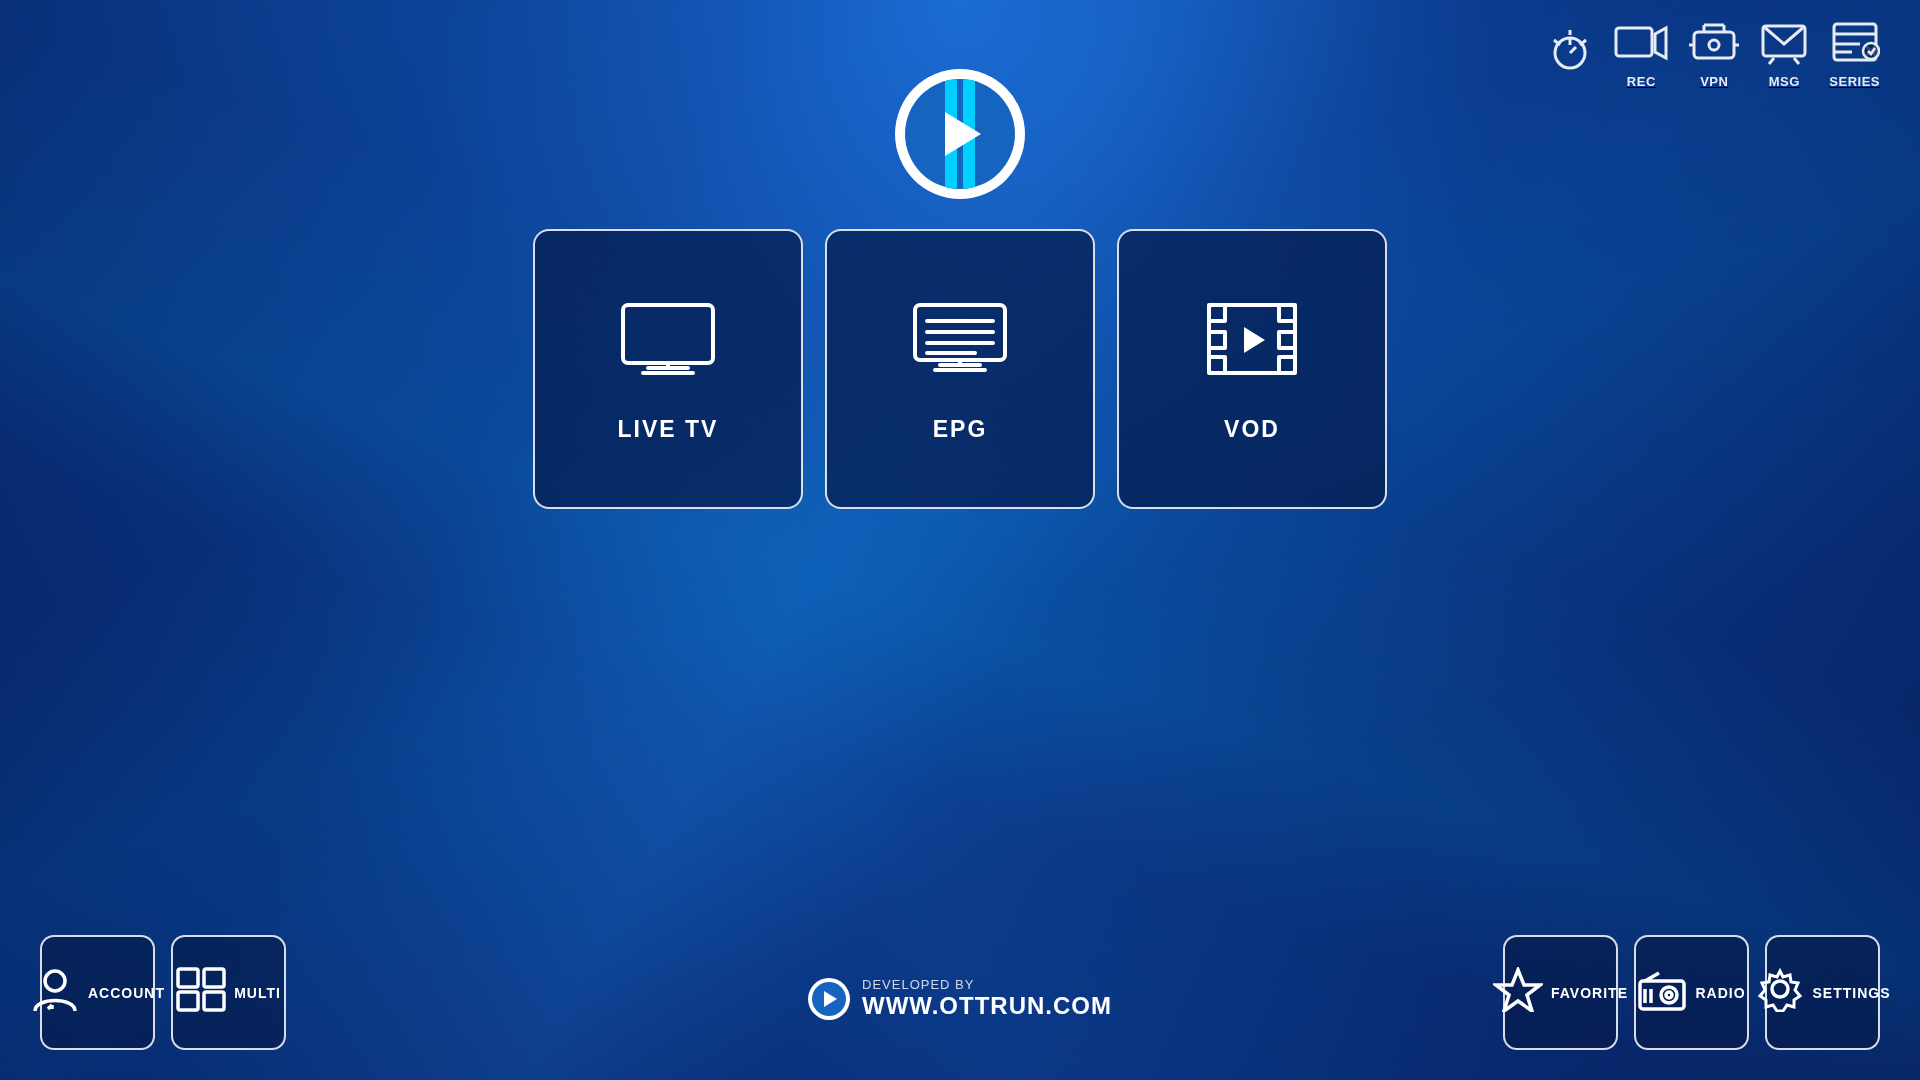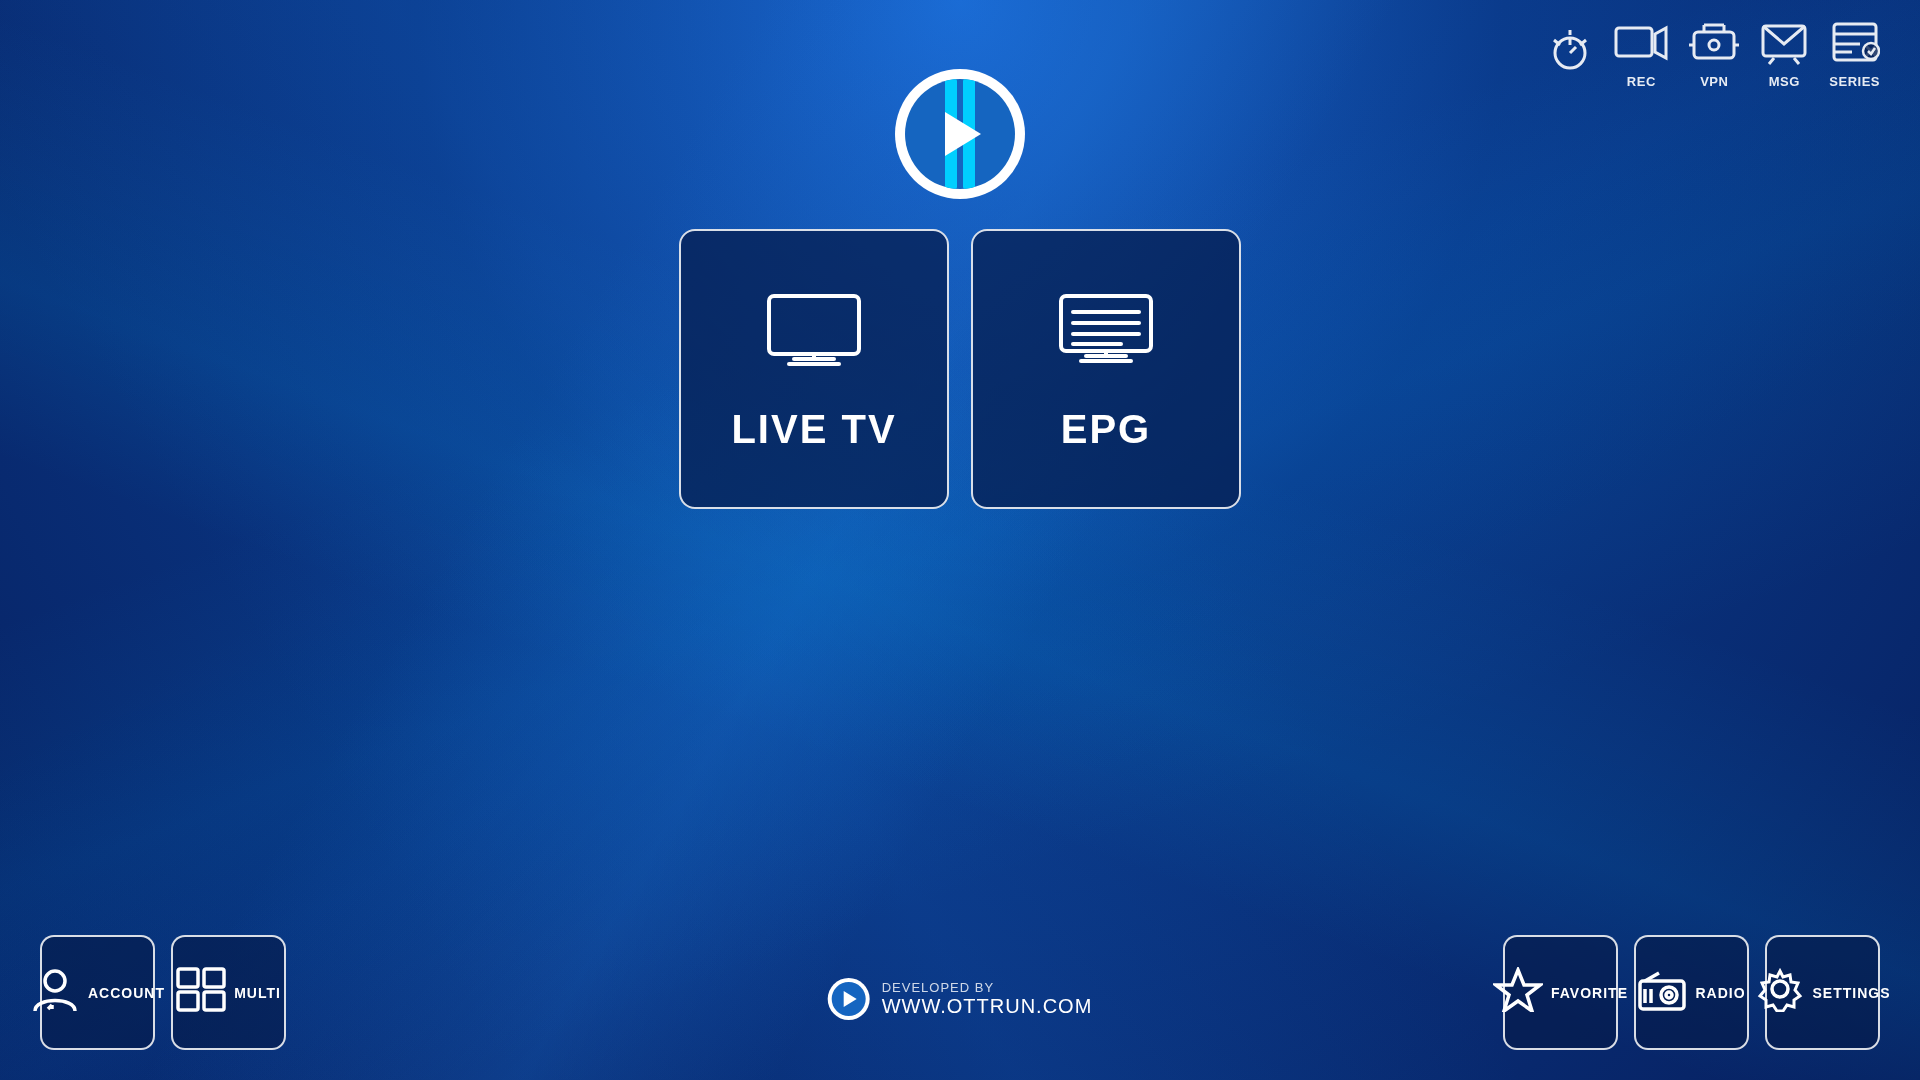--- a/index.html
+++ b/index.html
@@ -52,20 +52,21 @@
     }
 
     
     .top-bar {
       width: 100%;
       display: flex;
       justify-content: flex-end;
       align-items: center;
       padding: 20px 40px 0 40px;
       gap: 20px;
+      text-decoration: underline;
     }
 
     .top-icon-btn {
       display: flex;
       flex-direction: column;
       align-items: center;
       color: white;
       cursor: pointer;
       opacity: 0.9;
     }
@@ -171,21 +172,21 @@
     .main-card-icon svg {
       width: 110px;
       height: 90px;
       fill: none;
       stroke: white;
       stroke-width: 4;
     }
 
     .main-card-label {
       color: white;
-      font-size: 40px;
+      font-size: 23px;
       font-weight: bold;
       letter-spacing: 2px;
       text-align: center;
     }
 
     
     .bottom-bar {
       position: absolute;
       bottom: 30px;
       width: 100%;
@@ -282,22 +283,22 @@
       justify-content: space-between;
     }
 
     .dev-text-top {
       font-size: 13px;
       opacity: 0.8;
       letter-spacing: 1px;
     }
 
     .dev-text-bottom {
-      font-size: 20px;
-      font-weight: normal;
+      font-size: 24px;
+      font-weight: bold;
       letter-spacing: 1px;
     }
   </style>
 </head>
 <body>
 
 <div class="bg"></div>
 
 <div class="page">
 
@@ -400,20 +401,35 @@
           <line x1="22" y1="48" x2="88" y2="48"></line>
           <line x1="22" y1="58" x2="70" y2="58"></line>
           <line x1="35" y1="70" x2="75" y2="70"></line>
           <line x1="55" y1="65" x2="55" y2="70"></line>
           <line x1="30" y1="75" x2="80" y2="75"></line>
         </svg>
       </div>
       <div class="main-card-label">EPG</div>
     </div>
 
+    <div class="main-card">
+      <div class="main-card-icon">
+        <svg viewBox="0 0 110 90" fill="none" stroke="white" stroke-width="4" stroke-linecap="round" stroke-linejoin="round">
+          <rect x="12" y="10" width="86" height="68" rx="3"></rect>
+          <rect x="12" y="10" width="16" height="16"></rect>
+          <rect x="12" y="37" width="16" height="16"></rect>
+          <rect x="12" y="62" width="16" height="16"></rect>
+          <rect x="82" y="10" width="16" height="16"></rect>
+          <rect x="82" y="37" width="16" height="16"></rect>
+          <rect x="82" y="62" width="16" height="16"></rect>
+          <polygon points="47,32 47,58 68,45" fill="white" stroke="none"></polygon>
+        </svg>
+      </div>
+      <div class="main-card-label">VOD</div>
+    </div>
 
 
   </div>
 
   <div class="bottom-bar">
 
     <div class="bottom-left">
 
       <div class="bottom-icon-btn">
         <div class="btn-icon">

